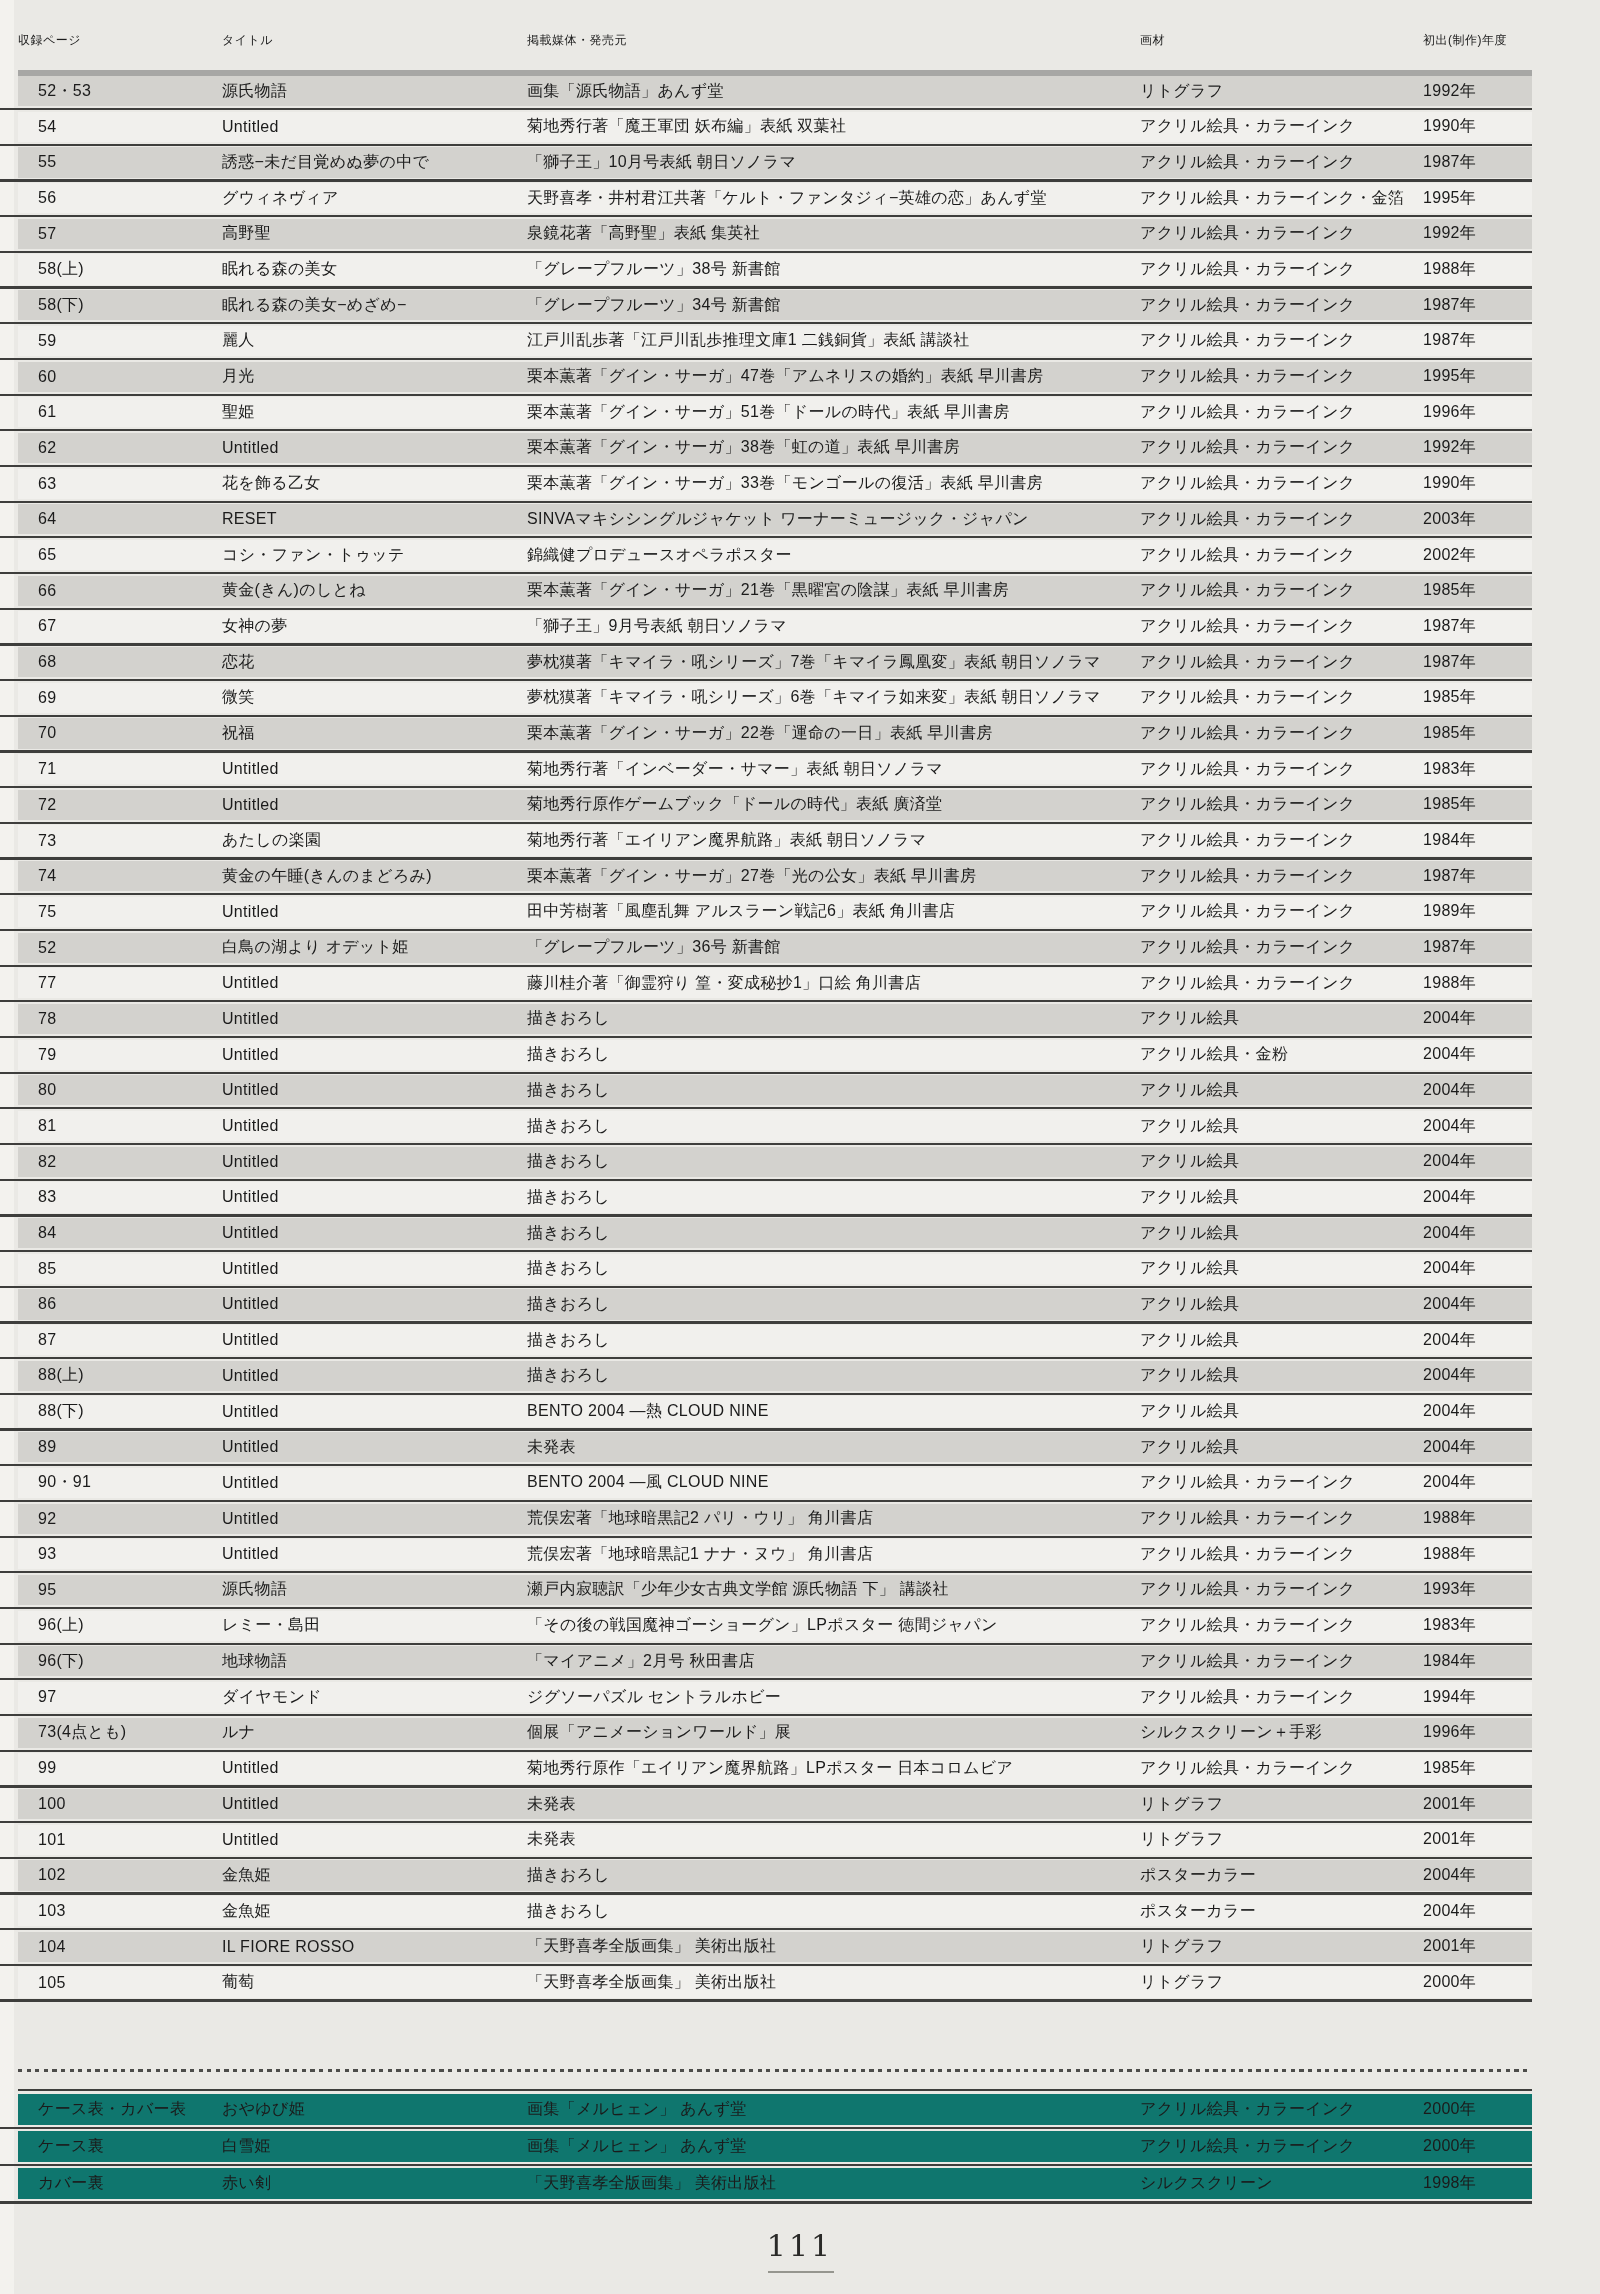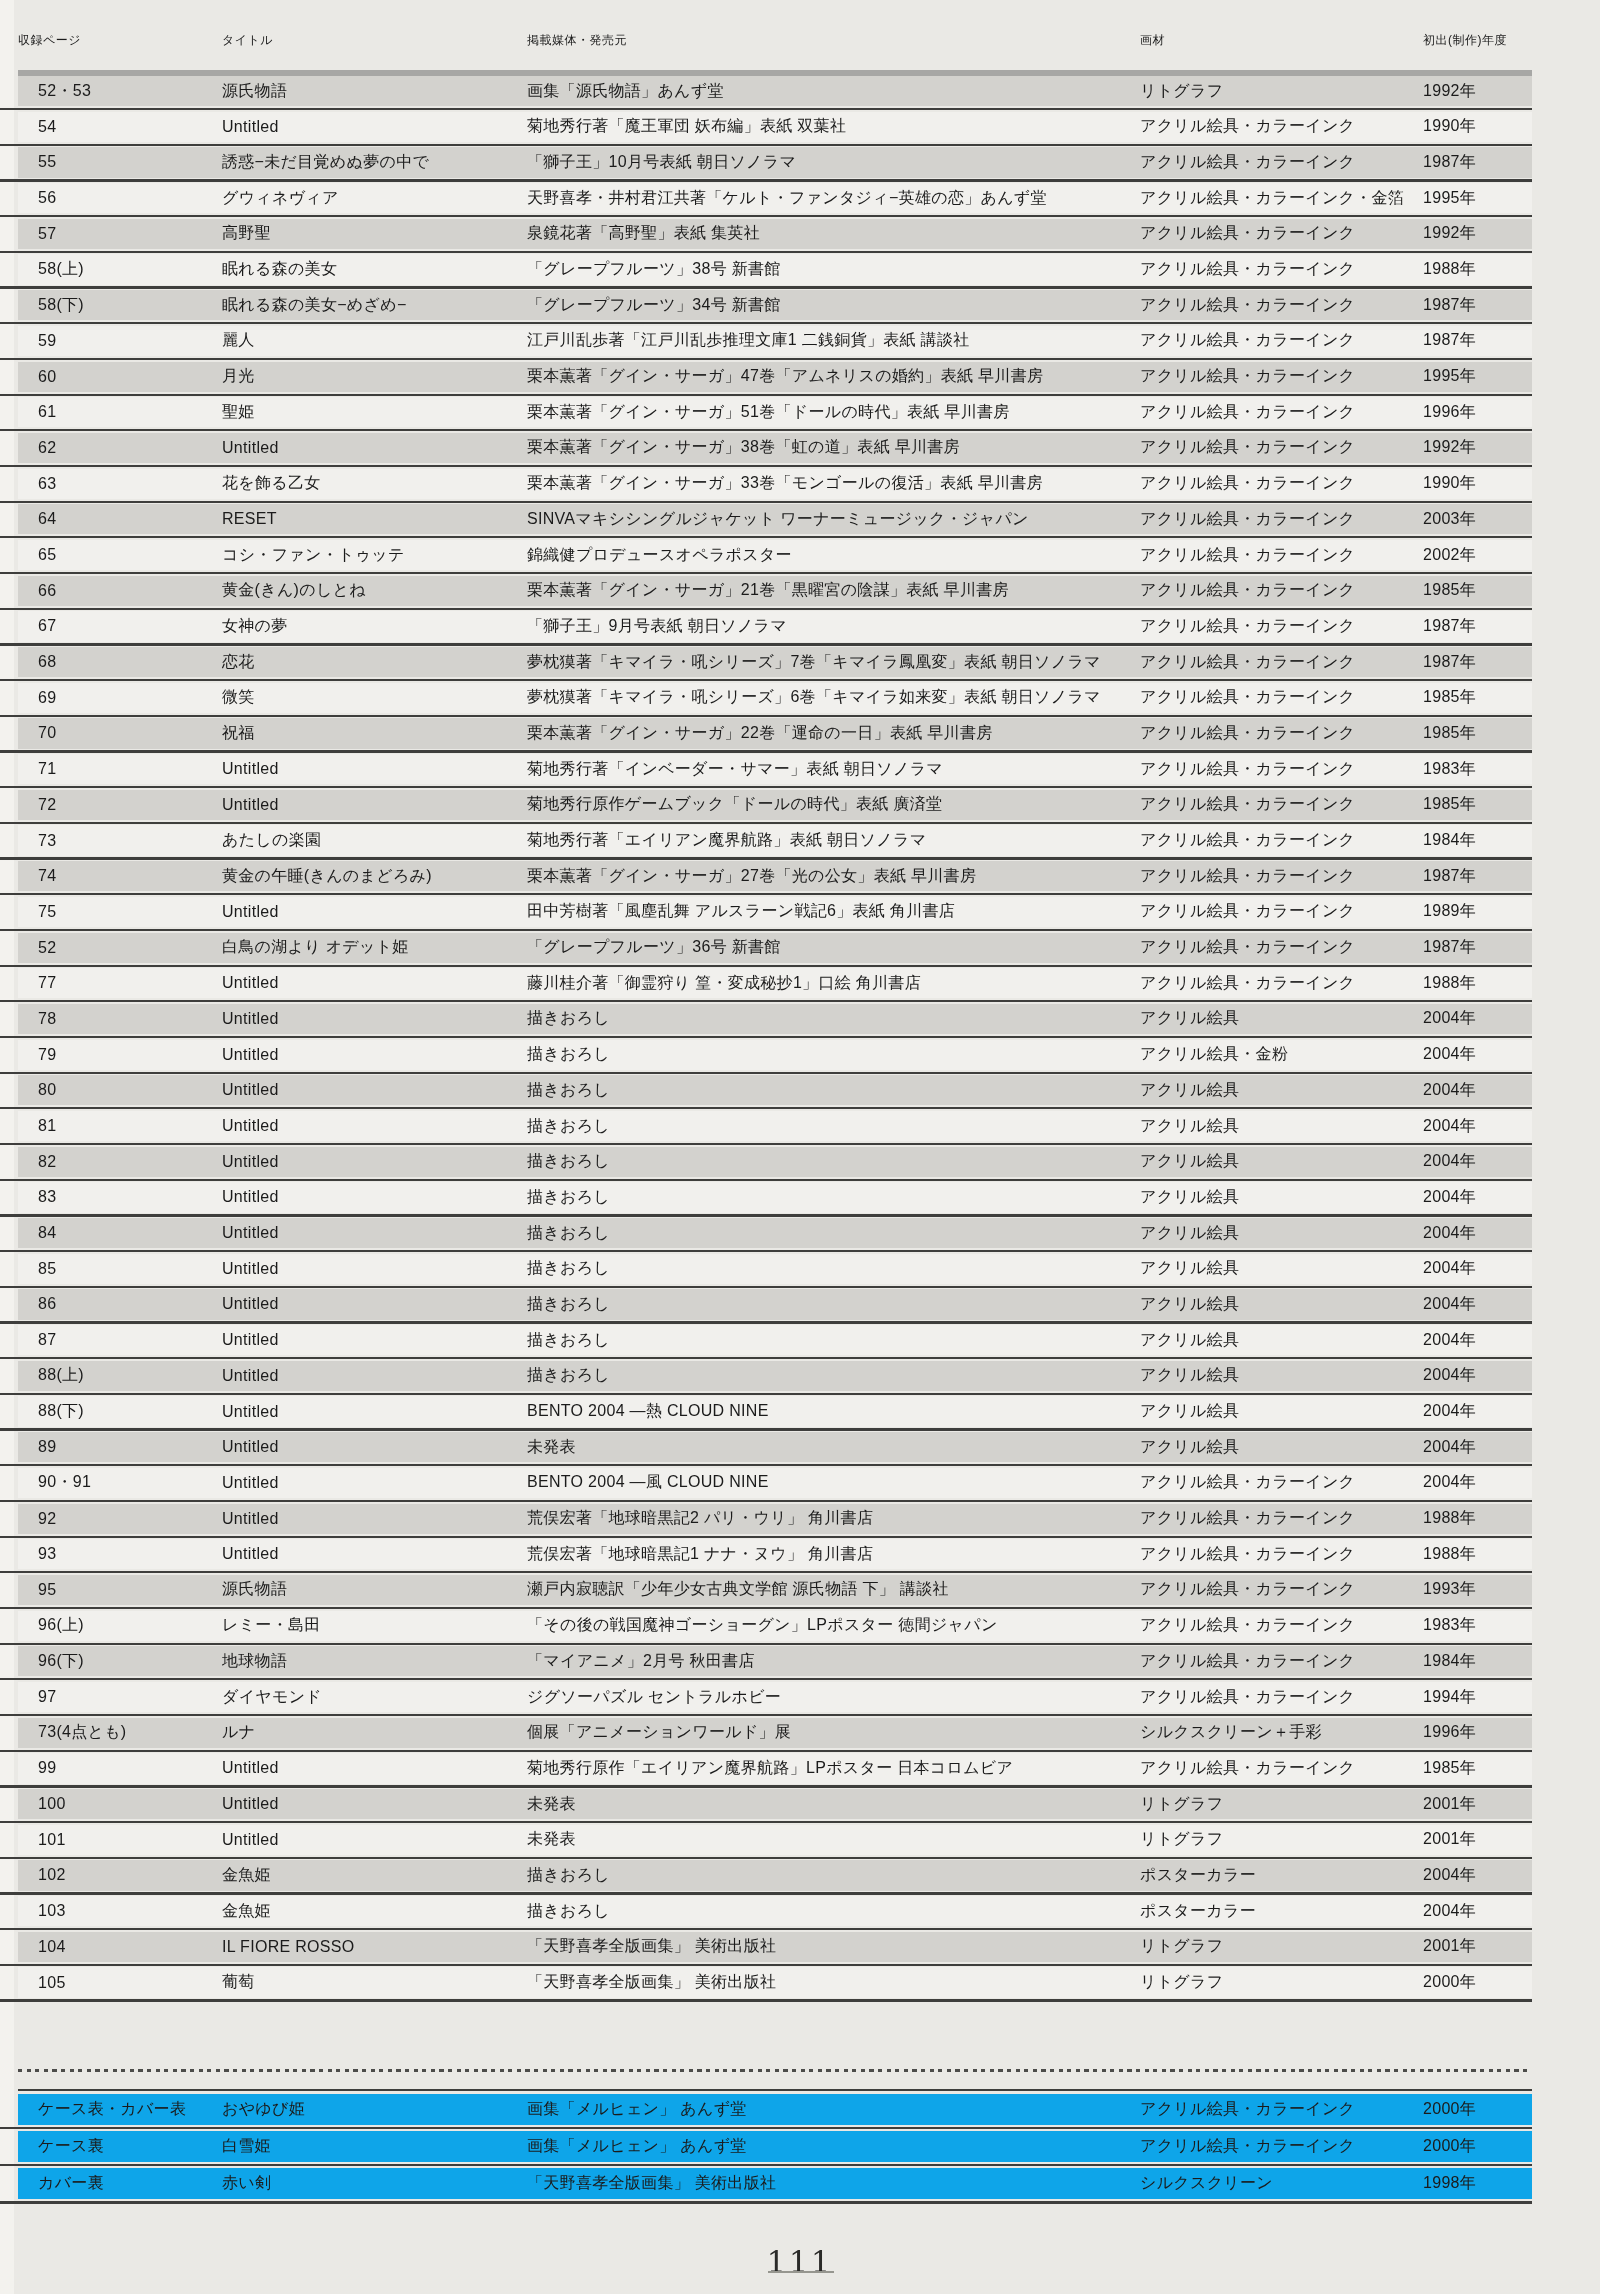--- a/index.html
+++ b/index.html
@@ -55,31 +55,30 @@
   #main-table .row:nth-child(odd) { background: #d3d2ce; }
   #main-table .row:nth-child(even) { background: #f1f0ed; }
   
   .dashed-divider {
     position: absolute; top: 2069px; left: 18px; width: 1512px; height: 2.6px;
     background: repeating-linear-gradient(90deg, #4c4c4a 0 4.2px, rgba(0,0,0,0) 4.2px 8.6px);
   }
   
   #appendix-table { top: 2089px; }
   .appendix-topline { height: 2.2px; background: #3e3e3c; margin-bottom: 2.6px; }
-  #appendix-table .row { height: 31px; margin-bottom: 6.2px; background: #0ea5e9; }
+  #appendix-table .row { height: 31px; margin-bottom: 6.2px; background: #0f766e; }
   #appendix-table .row::after { bottom: -4.4px; }
   
   .page-number {
     position: absolute; top: 2228px; left: 0; width: 1600px;
     text-align: center;
     font-family: "DejaVu Serif", "Liberation Serif", serif;
     font-size: 30px;
     letter-spacing: 3px;
     color: #2a2a28;
-    margin-top: 16px;
   }
   .page-number-rule {
     position: absolute; top: 2271px; left: 768px; width: 66px; height: 2px;
     background: #96968f;
   }
   .cell { overflow: visible; }
 </style>
 </head>
 <body>
 

